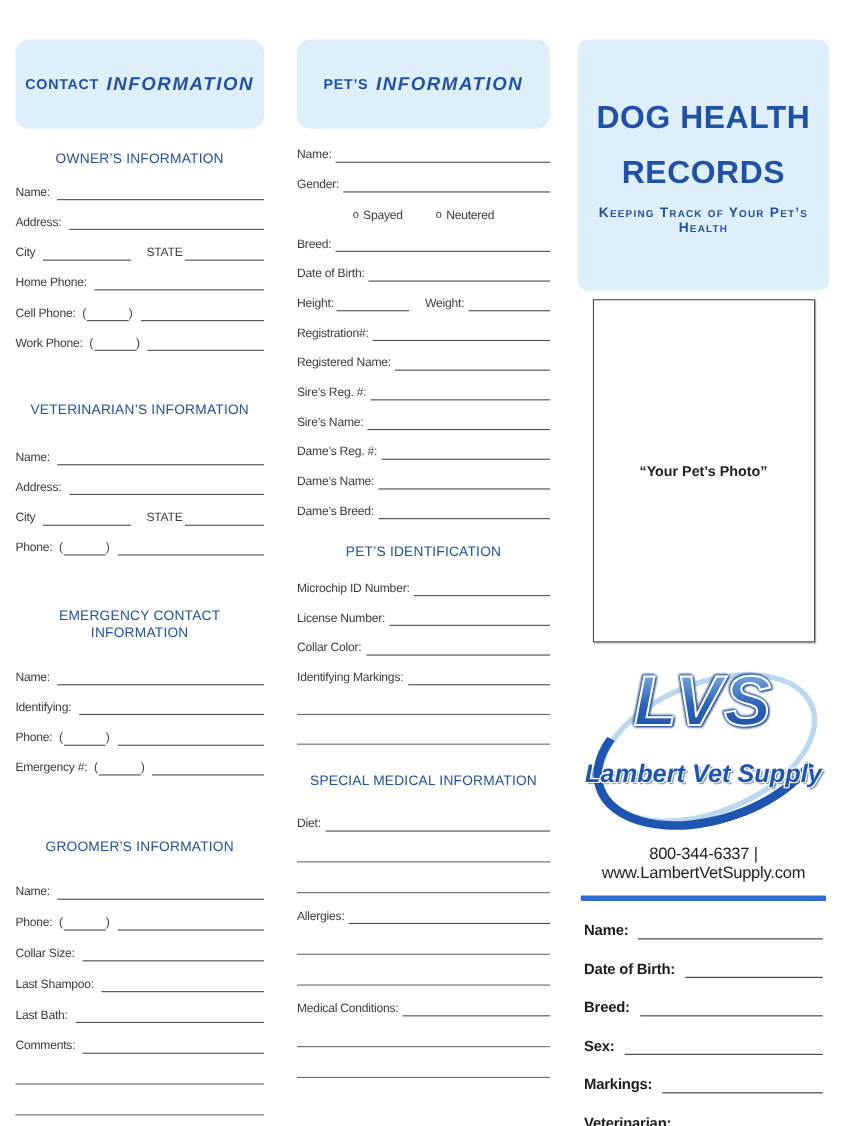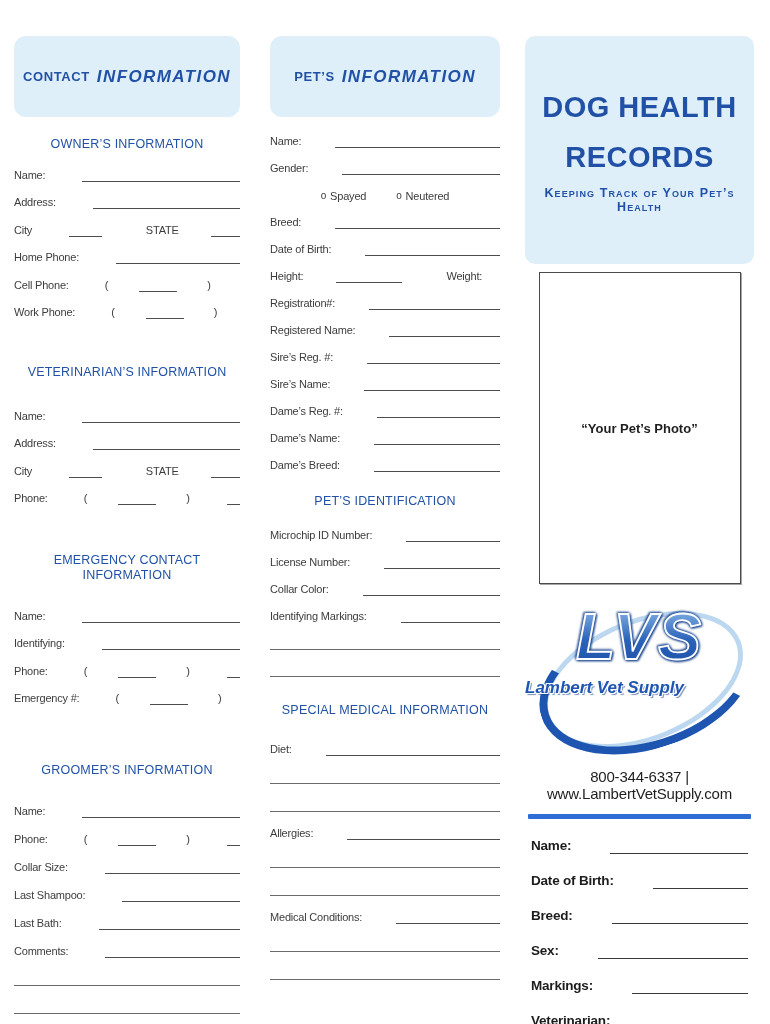--- a/index.html
+++ b/index.html
@@ -15,21 +15,21 @@
     display:flex;align-items:center;justify-content:center;gap:7px;
     color:var(--heading-blue,#2151a6);font-weight:bold;}
   .panel-hdr .w1{font-size:13px;letter-spacing:.6px;}
   .panel-hdr .w2{font-size:17px;letter-spacing:1.4px;font-style:italic;}
 
   .sec-title{color:var(--heading-blue,#2151a6);font-weight:normal;font-size:12.5px;
     text-align:center;line-height:15px;letter-spacing:.2px;}
 
   
   .rows .row{display:flex;align-items:flex-end;height:27.5px;font-size:11px;
-    color:#3c3c3c;letter-spacing:-0.2px;gap:30px;}
+    color:#3c3c3c;letter-spacing:-0.2px;}
   .rows.h27 .row{height:27px;}
   .rows.h28 .row{height:28px;}
   .lbl{white-space:pre;line-height:13px;}
   .lbl.mid{margin-left:14px;}
   .lbl.po{margin-left:6px;}
   .lbl.pc{margin-left:0;}
   .line{flex:1 1 auto;height:0;border-bottom:1.2px solid var(--line-gray,#4d4d4d);margin-left:7px;}
   .tight .line{margin-left:4px;}
   .line.w38{flex:0 0 38px;margin-left:1px;}
   .line.w66{flex:0 0 66px;margin-left:3px;}
@@ -56,22 +56,22 @@
   .swoosh{border:5px solid #bcd8f0;transform:rotate(-22deg);}
   .swoosh2{width:204px;height:116px;margin:-62px 0 0 -104px;border:8px solid transparent;
     border-left-color:var(--logo-blue,#1d55b0);border-bottom-color:var(--logo-blue,#1d55b0);
     transform:rotate(-18deg);}
   .lvs{position:absolute;width:100%;text-align:center;top:6px;
     font-size:64px;font-style:italic;font-weight:bold;letter-spacing:2px;
     background:linear-gradient(180deg,#9cc6ef 0%,#2a62b8 55%,#1a4da5 100%);
     -webkit-background-clip:text;background-clip:text;color:#2a5cb8;
     -webkit-text-fill-color:transparent;-webkit-text-stroke:1.8px #fff;
     filter:drop-shadow(1px 1px 1px #16418c) drop-shadow(-1px -1px 1px #16418c);}
-  .logo-name{position:absolute;width:100%;top:84px;
-    font-size:17px;font-style:italic;font-weight:bold;color:var(--logo-blue,#1d55b0);
+  .logo-name{position:absolute;width:100%;text-align:center;top:96px;
+    font-size:23px;font-style:italic;font-weight:bold;color:var(--logo-blue,#1d55b0);
     text-shadow:1px 1px 0 #fff,-1px -1px 0 #fff,1px -1px 0 #fff,-1px 1px 0 #fff,2px 2px 1px rgba(22,65,140,.6);}
   .contact{text-align:center;font-size:15px;color:#1e1e1e;margin-top:4px;letter-spacing:-.2px;}
   .rule{height:4.5px;background:var(--rule-blue,#2e6ed4);margin:12px 3px 0 3px;border-radius:1px;}
   .rfields{margin:0 6px;}
   .rfields .row{display:flex;align-items:flex-end;height:35px;font-size:13.5px;
     font-weight:bold;color:#1c1c1c;letter-spacing:-.2px;}
   .rfields .lbl{line-height:16px;}
   .rfields .line{border-bottom:1.5px solid #3a3a3a;margin-left:9px;}
 
   

